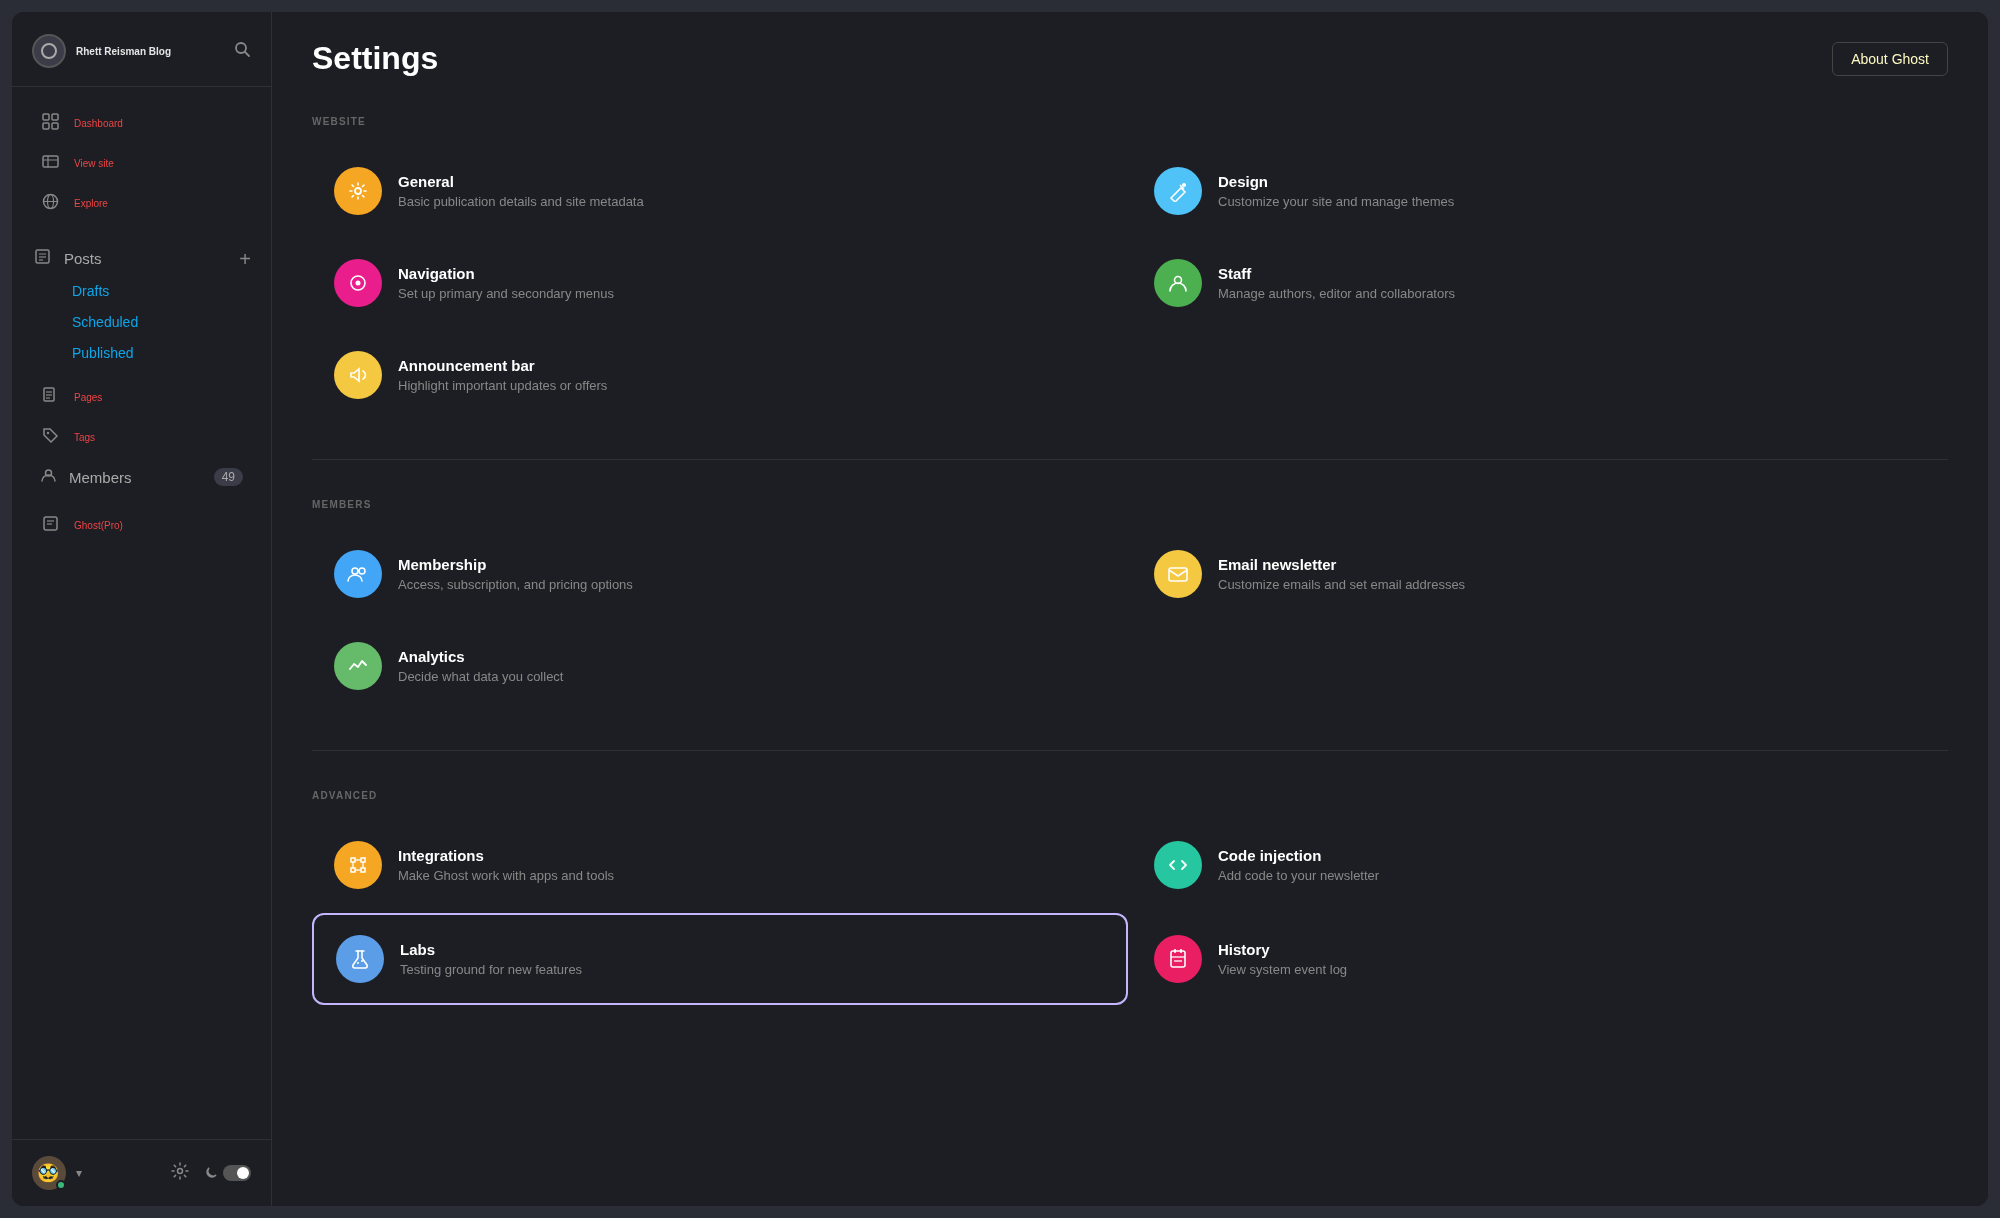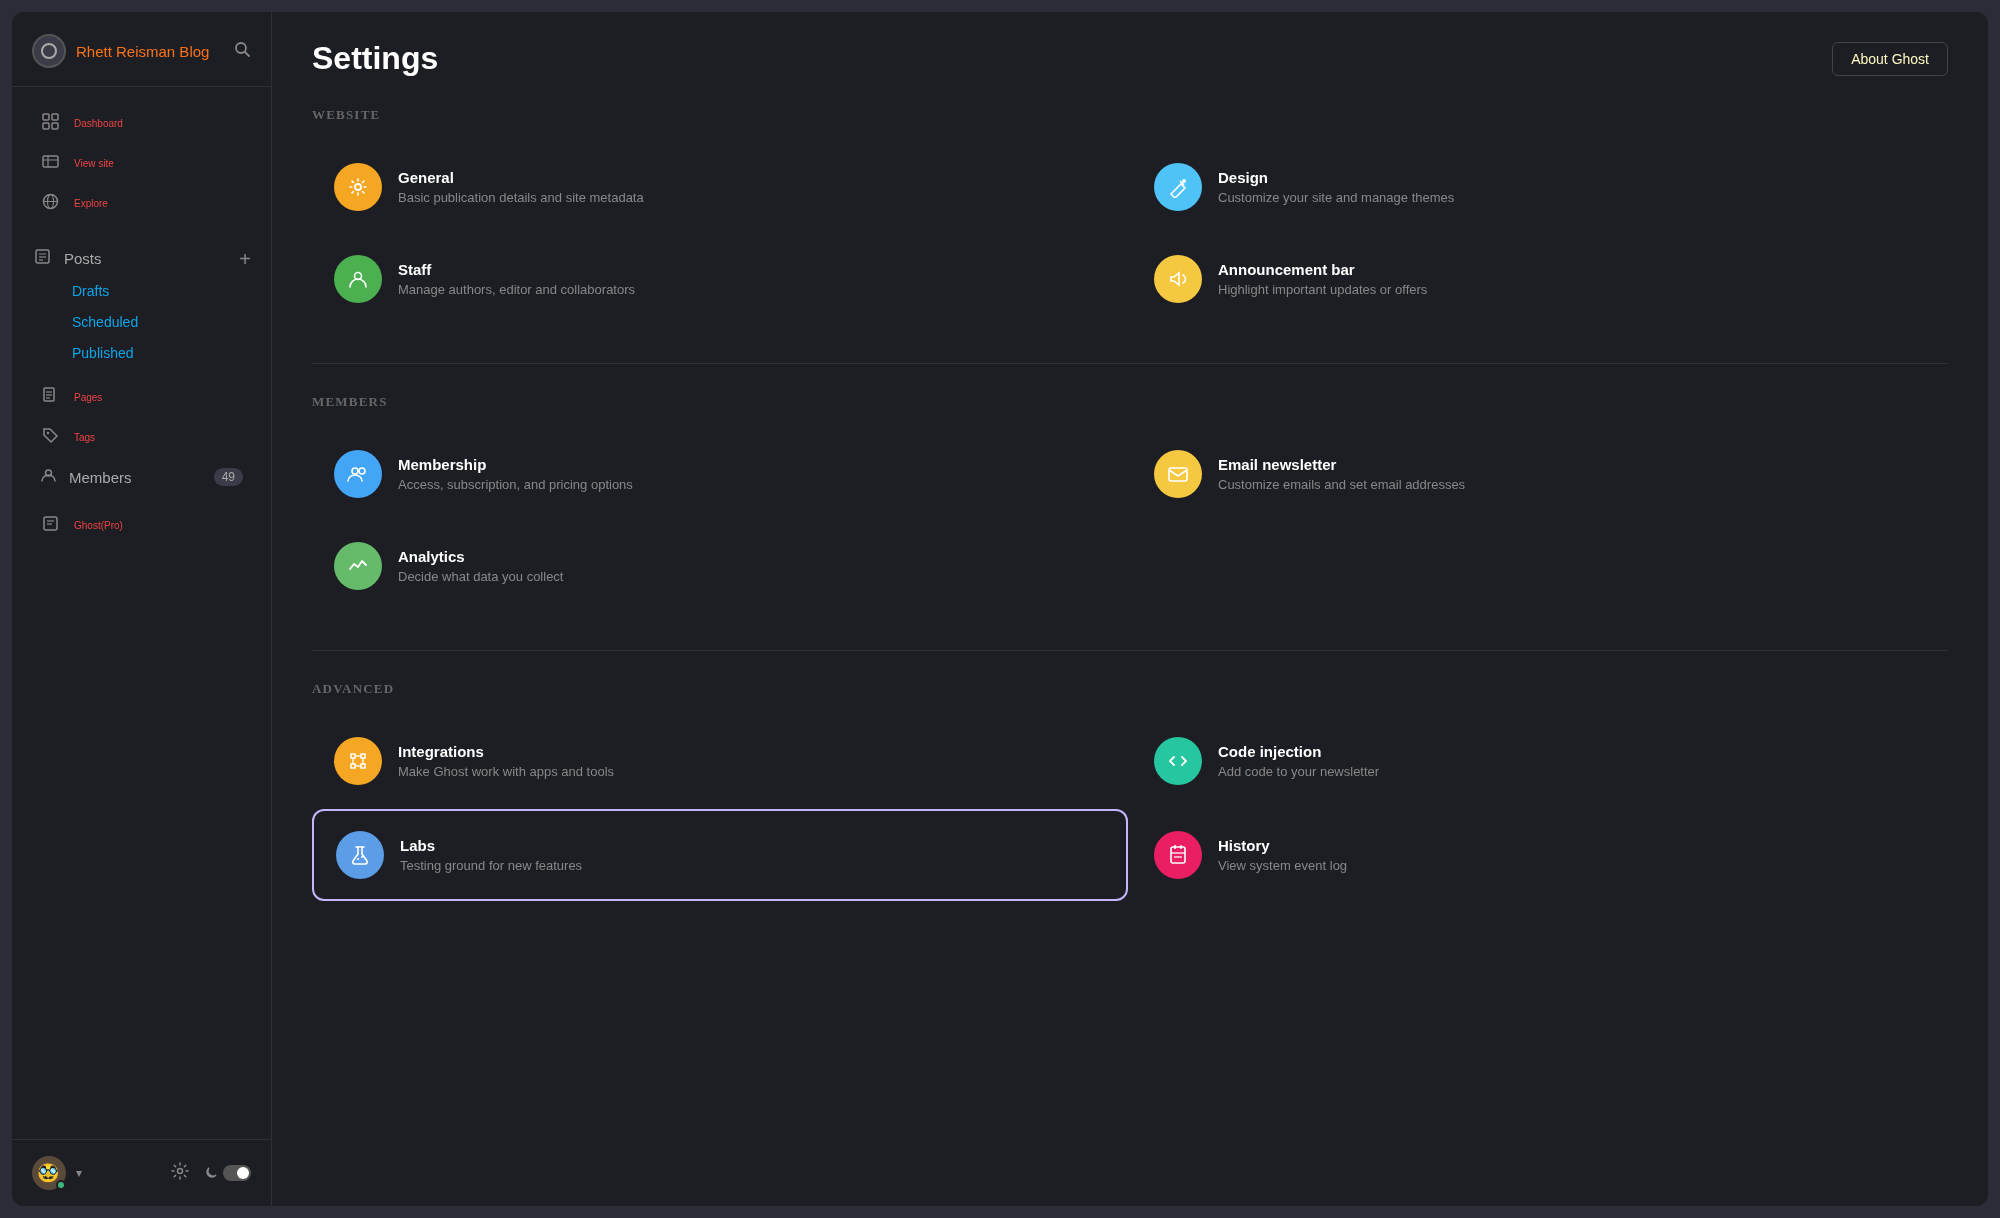--- a/index.html
+++ b/index.html
@@ -46,23 +46,23 @@
       width: 34px;
       height: 34px;
       border-radius: 50%;
       background: #3a3d47;
       border: 2px solid #555;
       display: flex;
       align-items: center;
       justify-content: center;
     }
     .sidebar-blog-name {
-      font-size: 15px;
-      font-weight: 400;
-      color: #f97316;
+      font-size: 10px;
+      font-weight: 700;
+      color: #e5e5e5;
     }
     .sidebar-search-icon {
       color: #888;
       font-size: 18px;
       cursor: pointer;
     }
     .sidebar-nav {
       flex: 1;
       padding: 16px 0;
       overflow-y: auto;
@@ -184,28 +184,27 @@
       color: #fef9c3;
       padding: 8px 18px;
       border-radius: 6px;
       font-size: 14px;
       cursor: pointer;
     }
     .settings-section {
       padding: 0 40px 30px 40px;
     }
     .section-label {
-      font-size: 13px;
+      font-size: 10px;
       font-weight: 600;
       letter-spacing: 1.2px;
       color: #666;
       text-transform: uppercase;
       margin-bottom: 20px;
-      margin-top: 10px;
-      font-family: Liberation Serif, serif;
+      margin-top: 19px;
     }
     .settings-grid {
       display: grid;
       grid-template-columns: repeat(2, 1fr);
       gap: 4px;
     }
     .settings-item {
       display: flex;
       align-items: center;
       gap: 16px;
@@ -441,20 +440,32 @@
               <path d="M13 5l4 4" stroke="#fff" stroke-width="1.6"></path>
               <circle cx="17" cy="5" r="2" fill="#fff"></circle>
             </svg>
           </div>
           <div class="settings-item-text">
             <div class="settings-item-name">Design</div>
             <div class="settings-item-desc">Customize your site and manage themes</div>
           </div>
         </div>
 
+        <div class="settings-item">
+          <div class="settings-icon-circle icon-pink">
+            <svg width="22" height="22" viewBox="0 0 22 22" fill="none">
+              <circle cx="11" cy="11" r="7" stroke="#fff" stroke-width="1.6"></circle>
+              <circle cx="11" cy="11" r="2.5" fill="#fff"></circle>
+            </svg>
+          </div>
+          <div class="settings-item-text">
+            <div class="settings-item-name">Navigation</div>
+            <div class="settings-item-desc">Set up primary and secondary menus</div>
+          </div>
+        </div>
 
         <div class="settings-item">
           <div class="settings-icon-circle icon-green">
             <svg width="22" height="22" viewBox="0 0 22 22" fill="none">
               <circle cx="11" cy="8" r="3.5" stroke="#fff" stroke-width="1.6"></circle>
               <path d="M3 19c0-4.4 3.6-8 8-8s8 3.6 8 8" stroke="#fff" stroke-width="1.6" stroke-linecap="round"></path>
             </svg>
           </div>
           <div class="settings-item-text">
             <div class="settings-item-name">Staff</div>

